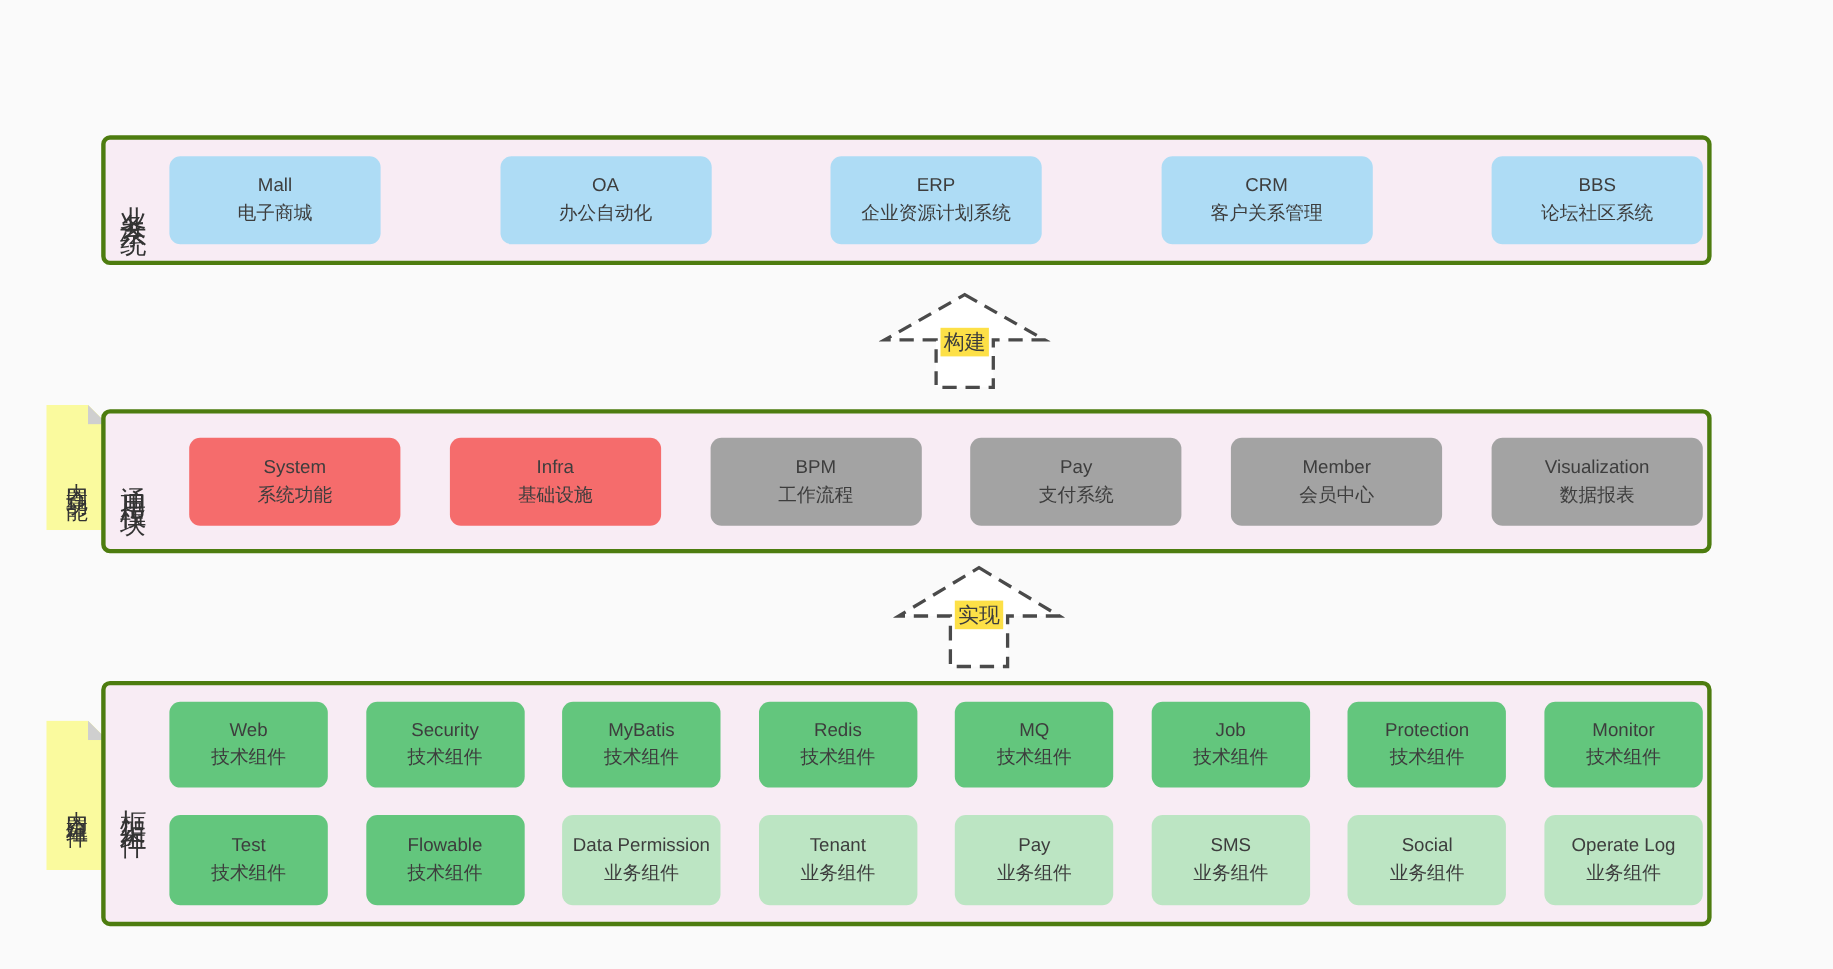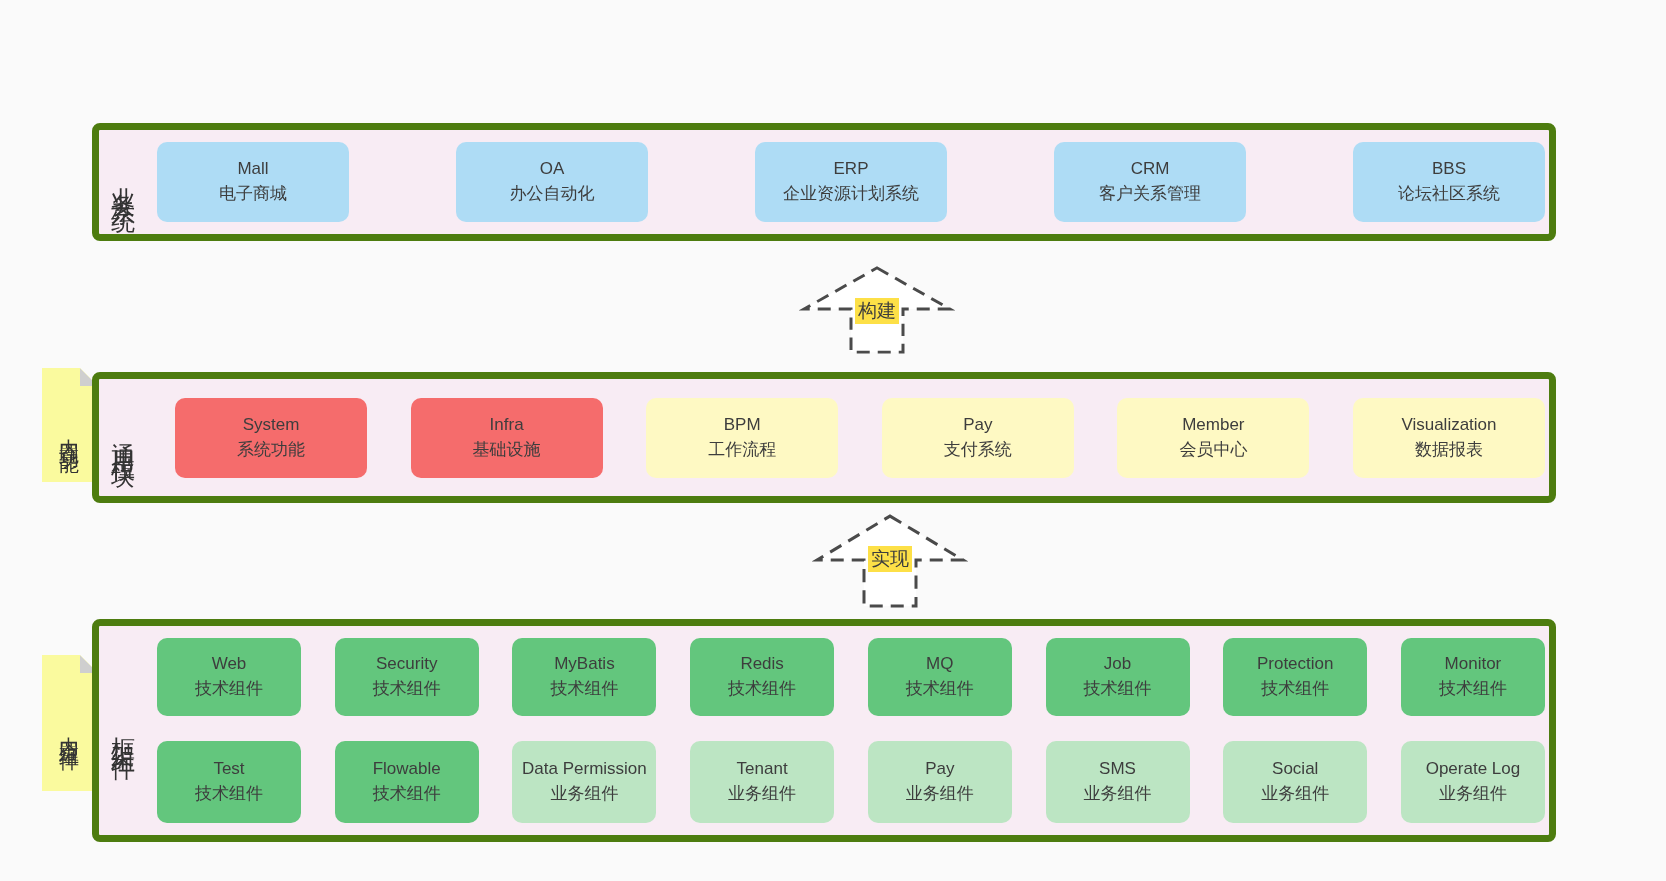--- a/index.html
+++ b/index.html
@@ -4,21 +4,21 @@
 <style>
   html,body{margin:0;padding:0;}
   body{
     width:1666px;height:881px;position:relative;overflow:hidden;
     background:#fafafa;color:#3d3d3d;
     font-family:"Liberation Sans","DejaVu Sans",sans-serif;
   }
   
   .layer{
     position:absolute;left:92px;width:1464px;box-sizing:border-box;
-    background:#f8ecf4;border:7px solid #4d7c0f;border-radius:8px;
+    background:#f8ecf4;border:4px solid #4d7c0f;border-radius:8px;
     display:flex;z-index:1;
   }
   .layer1{top:123px;height:118px;}
   .layer2{top:372px;height:131px;gap:18px;}
   .layer3{top:619px;height:223px;}
   .layer-label{
     width:48px;display:flex;align-items:center;justify-content:center;
     writing-mode:vertical-rl;text-orientation:upright;
     font-size:24px;letter-spacing:7px;color:#333;
   }
@@ -35,21 +35,21 @@
   .box{
     box-sizing:border-box;border-radius:10px;
     display:flex;flex-direction:column;align-items:center;justify-content:center;
     text-align:center;font-size:17px;line-height:1.45;color:#3d3d3d;
   }
   .box-l{width:192px;height:80px;}
   .box-s{width:144px;height:78px;}
   .row2 .box-s{height:82px;}
   .blue{background:#aedcf5;}
   .red{background:#f56c6c;}
-  .pink{background:#fef9c3;}
+  .pink{background:#a3a3a3;}
   .green{background:#63c67d;}
   .lightgreen{background:#bce5c3;}
   
   .note{
     position:absolute;left:42px;width:56px;background:#fafa9e;z-index:0;
     clip-path:polygon(0 0, calc(100% - 18px) 0, 100% 18px, 100% 100%, 0 100%);
   }
   .note-mid{top:368px;height:114px;}
   .note-bottom{top:655px;height:136px;}
   .note-fold{

